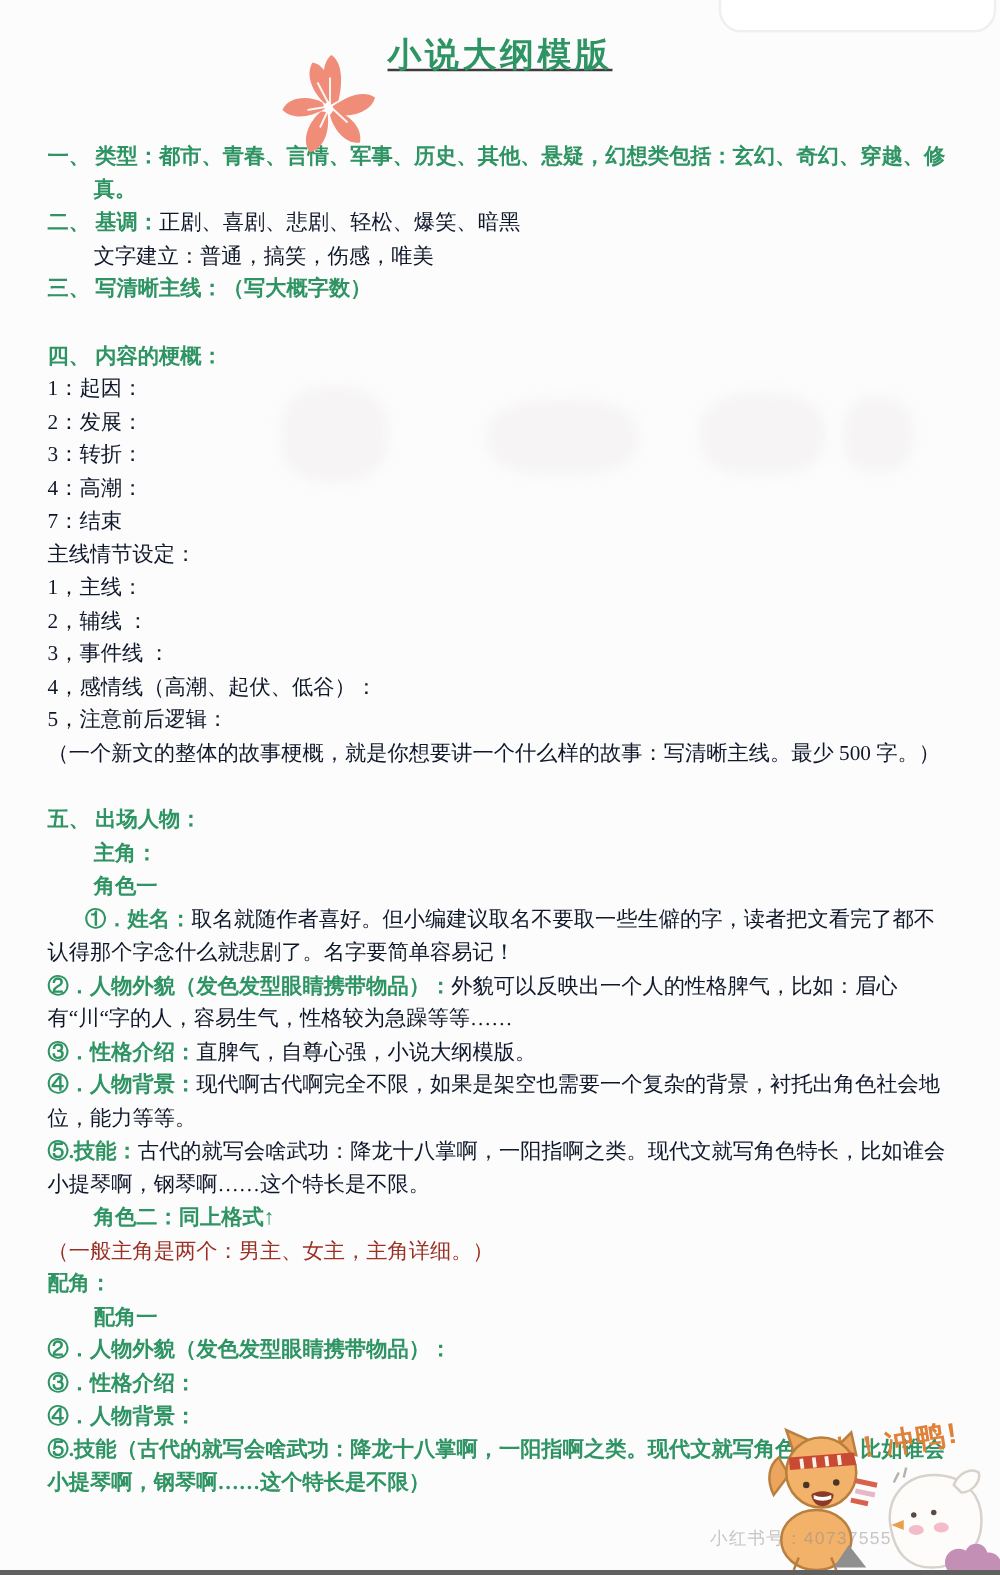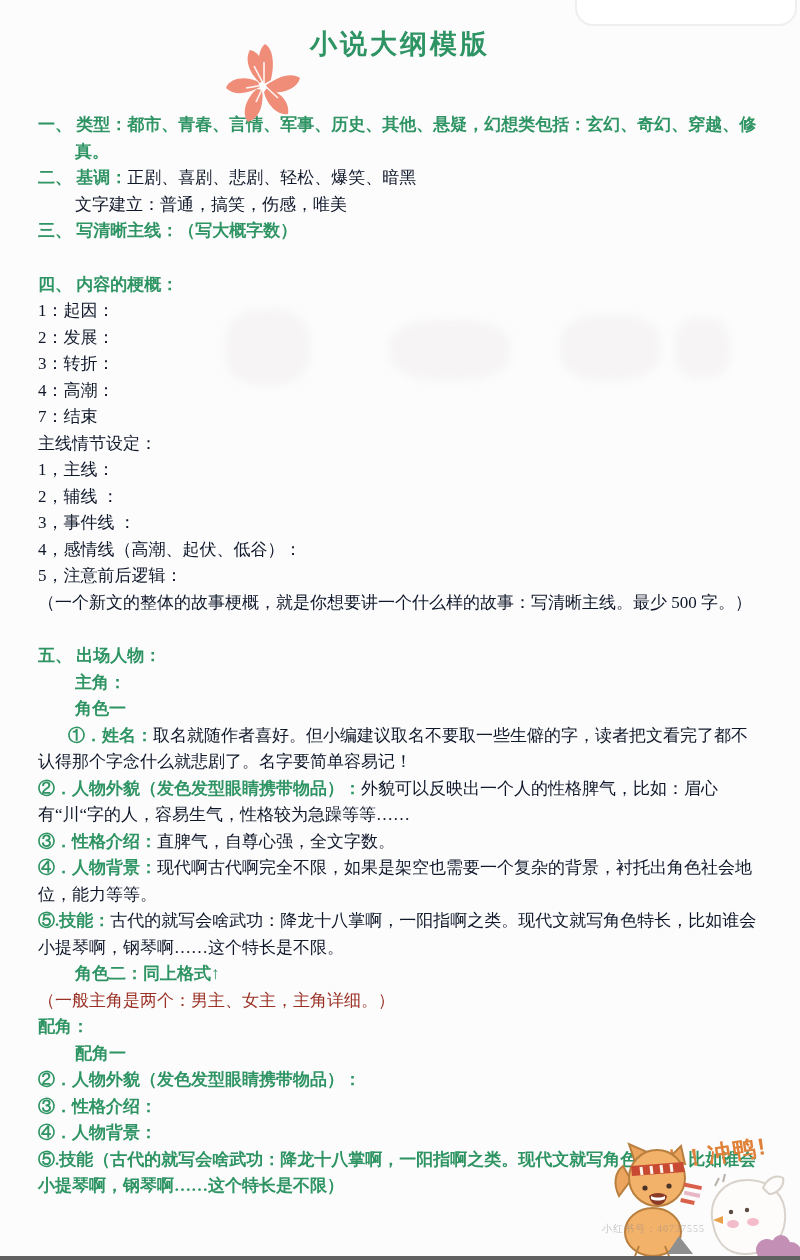--- a/index.html
+++ b/index.html
@@ -11,21 +11,21 @@
     overflow:hidden;
     font-family:"Liberation Serif","DejaVu Serif",serif;
     color:#3c3c3c;
   }
   
   .top-rect{
     position:absolute;left:575px;top:-24px;width:218px;height:46px;
     border:2px solid #efefef;border-radius:18px;background:#fff;
   }
   
-  .header{position:relative;height:78px;}
+  .header{position:relative;height:78px;text-decoration:underline;}
   .flower{position:absolute;left:220px;top:14px;width:88px;height:92px;}
   .title{
     text-align:center;font-size:27px;font-weight:bold;color:#2e9463;
     letter-spacing:3px;margin-top:26px;
   }
   
   .doc{padding:8px 38px 0 38px;font-size:17px;line-height:26.5px;}
   .para{margin:0;}
   .hang{padding-left:37px;text-indent:-37px;}
   .ind1{margin-left:37px;}
@@ -42,23 +42,23 @@
   .wmb4{left:675px;top:318px;width:55px;height:60px;}
   
   .cheer-text{
     position:absolute;right:-8px;top:1138px;width:175px;
     font-family:"Liberation Sans","DejaVu Sans",sans-serif;
     font-size:23px;font-weight:bold;color:#e0813a;
     transform:rotate(-9deg);letter-spacing:2px;white-space:nowrap;
   }
   .cartoon{position:absolute;right:0;bottom:4px;width:205px;height:120px;}
   .bottom-watermark{
-    position:absolute;left:602px;top:1222px;
-    font-family:Liberation Serif, serif;
-    font-size:10px;color:rgba(150,140,140,0.5);letter-spacing:1px;white-space:nowrap;
+    position:absolute;left:568px;top:1222px;
+    font-family:Liberation Sans, sans-serif;
+    font-size:14px;color:rgba(150,140,140,0.5);letter-spacing:1px;white-space:nowrap;
     z-index:3;
   }
   
   .bottom-bar{position:absolute;left:0;bottom:0;width:800px;height:4px;background:#606060;}
 </style>
 </head>
 <body>
 
 <div class="page">
 
@@ -104,21 +104,21 @@
       <div class="para plain"><span class="seg-black">3，事件线 ：</span></div>
       <div class="para plain"><span class="seg-black">4，感情线（高潮、起伏、低谷）：</span></div>
       <div class="para plain"><span class="seg-black">5，注意前后逻辑：</span></div>
       <div class="para plain"><span class="seg-black">（一个新文的整体的故事梗概，就是你想要讲一个什么样的故事：写清晰主线。最少 500 字。）</span></div>
       <div class="gap"></div>
       <div class="para hang"><span class="seg-green">五、 出场人物：</span></div>
       <div class="para ind1"><span class="seg-green">主角：</span></div>
       <div class="para ind1"><span class="seg-green">角色一</span></div>
       <div class="para first2"><span class="seg-green">①．姓名：</span><span class="seg-black">取名就随作者喜好。但小编建议取名不要取一些生僻的字，读者把文看完了都不认得那个字念什么就悲剧了。名字要简单容易记！</span></div>
       <div class="para plain"><span class="seg-green">②．人物外貌（发色发型眼睛携带物品）：</span><span class="seg-black">外貌可以反映出一个人的性格脾气，比如：眉心有“川“字的人，容易生气，性格较为急躁等等……</span></div>
-      <div class="para plain"><span class="seg-green">③．性格介绍：</span><span class="seg-black">直脾气，自尊心强，全文字数。</span></div>
+      <div class="para plain"><span class="seg-green">③．性格介绍：</span><span class="seg-black">直脾气，自尊心强，小说大纲模版。</span></div>
       <div class="para plain"><span class="seg-green">④．人物背景：</span><span class="seg-black">现代啊古代啊完全不限，如果是架空也需要一个复杂的背景，衬托出角色社会地位，能力等等。</span></div>
       <div class="para plain"><span class="seg-green">⑤.技能：</span><span class="seg-black">古代的就写会啥武功：降龙十八掌啊，一阳指啊之类。现代文就写角色特长，比如谁会小提琴啊，钢琴啊……这个特长是不限。</span></div>
       <div class="para ind1"><span class="seg-green">角色二：同上格式↑</span></div>
       <div class="para plain"><span class="seg-red">（一般主角是两个：男主、女主，主角详细。）</span></div>
       <div class="para plain"><span class="seg-green">配角：</span></div>
       <div class="para ind1"><span class="seg-green">配角一</span></div>
       <div class="para plain"><span class="seg-green">②．人物外貌（发色发型眼睛携带物品）：</span></div>
       <div class="para plain"><span class="seg-green">③．性格介绍：</span></div>
       <div class="para plain"><span class="seg-green">④．人物背景：</span></div>
       <div class="para plain"><span class="seg-green">⑤.技能（古代的就写会啥武功：降龙十八掌啊，一阳指啊之类。现代文就写角色特长，比如谁会小提琴啊，钢琴啊……这个特长是不限）</span></div>

